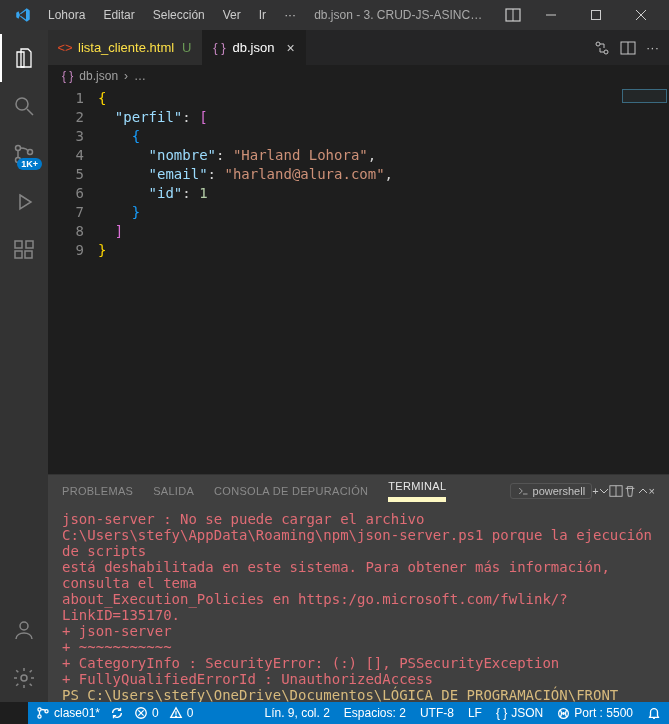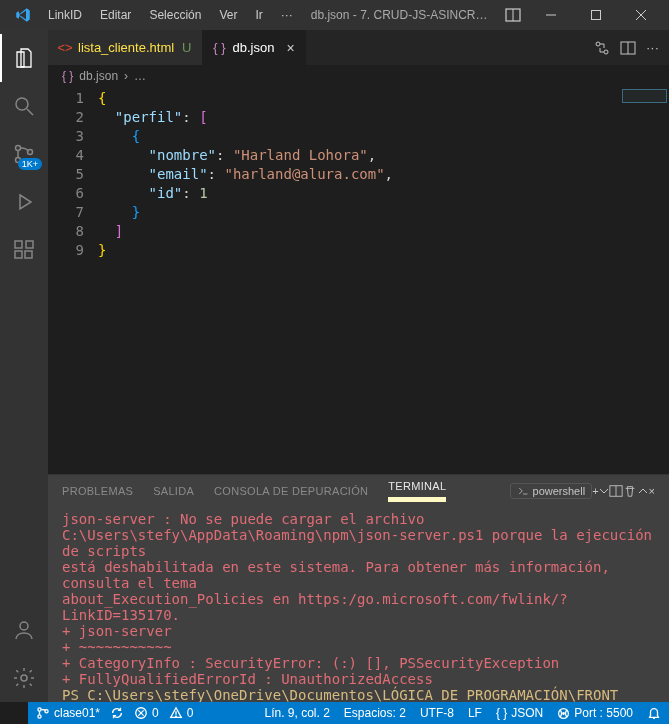--- a/index.html
+++ b/index.html
@@ -37,21 +37,21 @@
   color: #858585; position: relative;
 }
 .activitybar .ab-item.active { color: #ffffff; }
 .activitybar .ab-item.active::before {
   content: ""; position: absolute; left: 0; top: 0; bottom: 0; width: 2px; background: #fff;
 }
 .activitybar .ab-spacer { flex: 1; }
 .activitybar .badge {
   position: absolute; bottom: 8px; right: 6px;
   background: #007acc; color: #fff; font-size: 9px;
-  border-radius: 8px; padding: 1px 4px; font-weight: normal;
+  border-radius: 8px; padding: 1px 4px; font-weight: bold;
 }
 
 .editor {
   flex: 1; display: flex; flex-direction: column; min-width: 0;
   background: #1e1e1e;
 }
 .tabs {
   height: 35px; background: #252526;
   display: flex; align-items: stretch;
 }
@@ -134,28 +134,28 @@
 </head>
 <body>
 
 <div class="titlebar">
   <span class="logo">
     <svg viewBox="0 0 24 24" width="18" height="18">
         <path fill="#36a4ef" d="M17 3l4 3v12l-4 3-9-7 1-1 7 5V6l-7 5-1-1 9-7zM3 9l3-2 2 5-2 5-3-2V9z"></path>
       </svg>
   </span>
   <div class="menu">
-    <span>LinkID</span>
+    <span>Lohora</span>
     <span>Editar</span>
     <span>Selección</span>
     <span>Ver</span>
     <span>Ir</span>
     <span>···</span>
   </div>
-  <div class="title">db.json - 7. CRUD-JS-ASINCRO…</div>
+  <div class="title">db.json - 3. CRUD-JS-ASINCRO…</div>
   <div class="layouticon">
     <svg width="16" height="16" viewBox="0 0 16 16">
         <rect x="1" y="2" width="14" height="12" fill="none" stroke="#ccc" stroke-width="1.2"></rect>
         <line x1="8" y1="2" x2="8" y2="14" stroke="#ccc"></line>
       </svg>
   </div>
   <div class="wincontrols">
     <div class="wc">
       <svg width="10" height="10">
           <line x1="0" y1="5" x2="10" y2="5" stroke="#ccc"></line>

